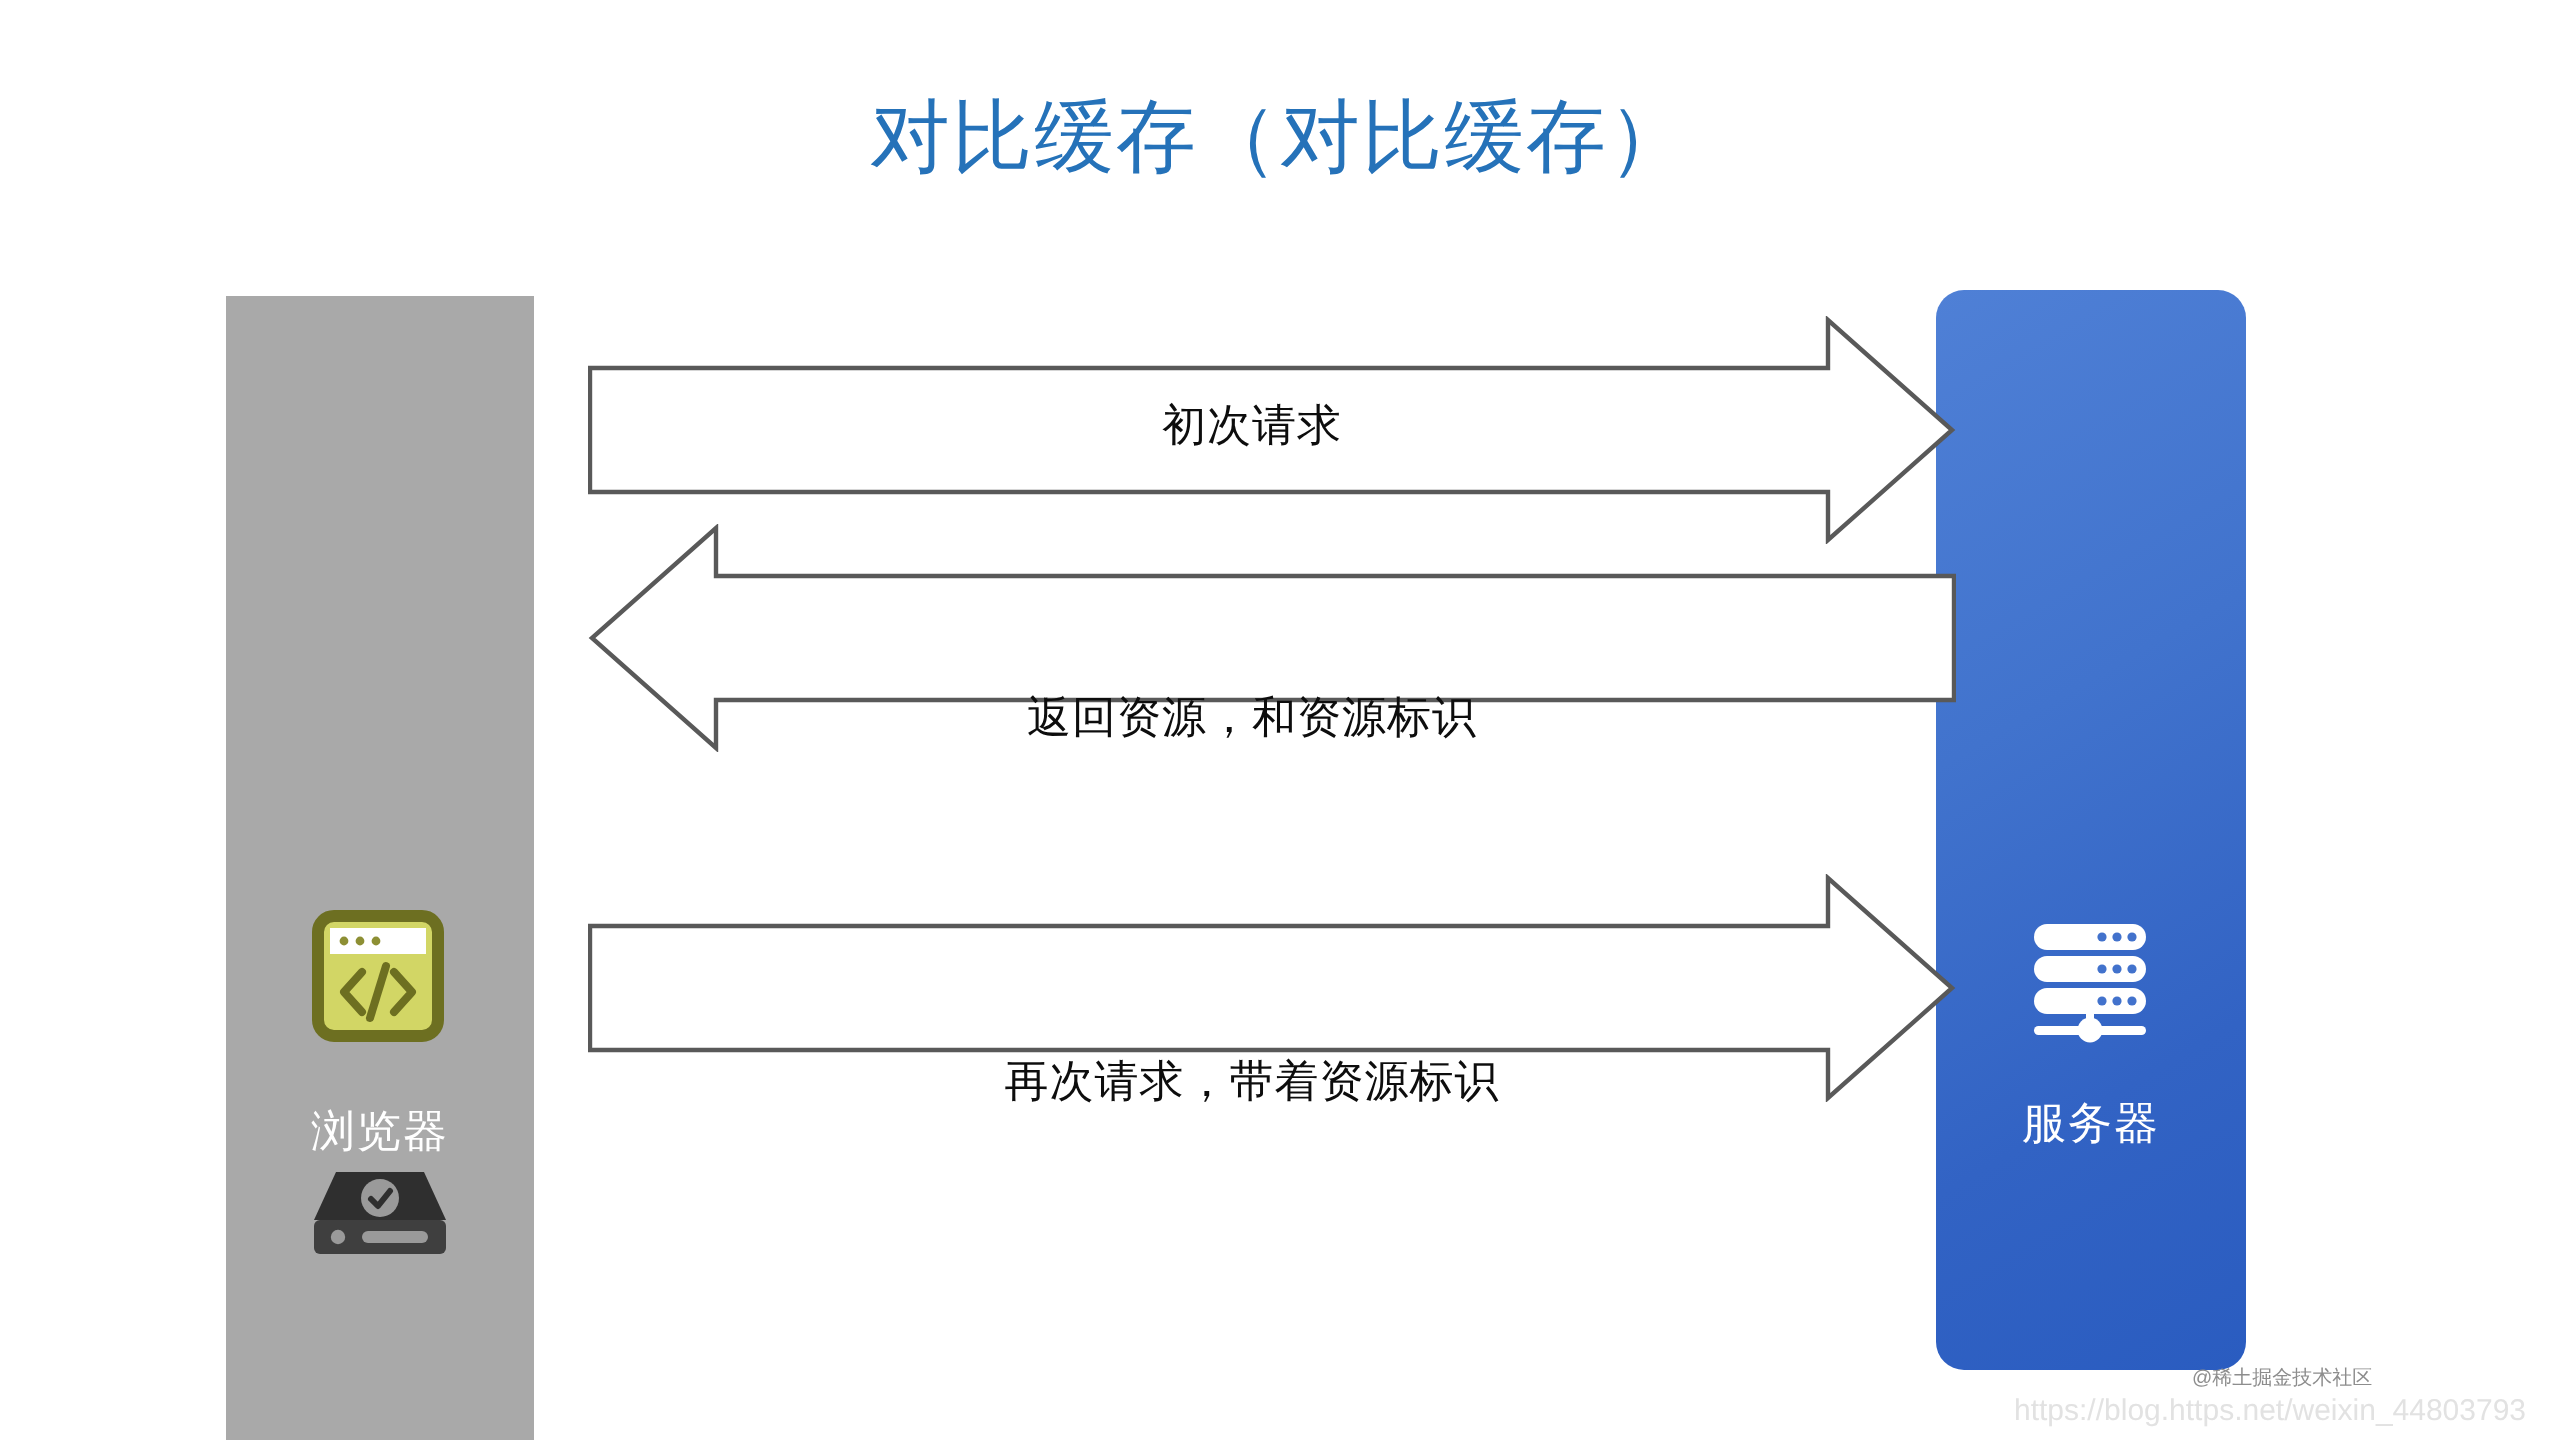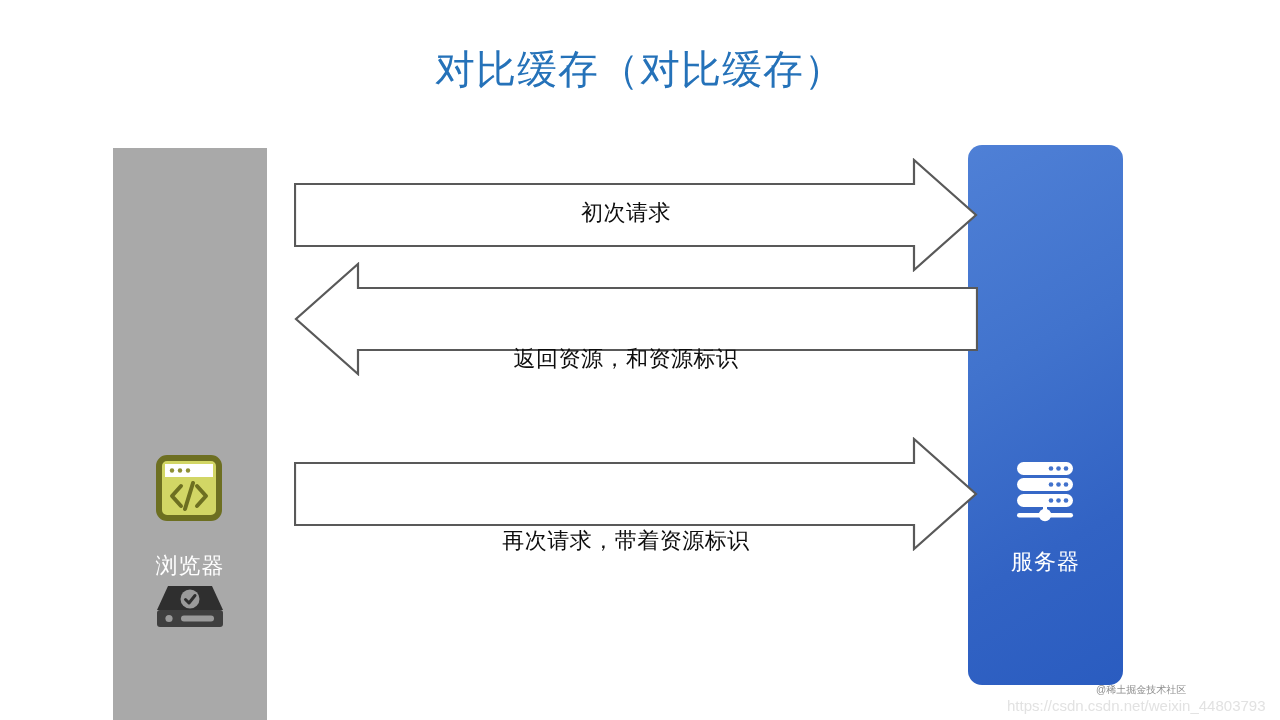--- a/index.html
+++ b/index.html
@@ -228,15 +228,15 @@
 
   <div class="arrow" id="arrow-3">
     <svg width="684" height="114" viewBox="0 0 684 114">
       <path d="M1 26 L620 26 L620 2 L682 57 L620 112 L620 88 L1 88 Z" fill="#ffffff" stroke="#595959" stroke-width="2.2" stroke-linejoin="miter"></path>
     </svg>
     <div class="arrow-label">再次请求，带着资源标识</div>
   </div>
 
 
   <div id="watermark-brand">@稀土掘金技术社区</div>
-  <div id="watermark-url">https://csdn.csdn.net/weixin_44803793</div>
+  <div id="watermark-url">https://blog.https.net/weixin_44803793</div>
 
 </div>
 
 </body></html>

